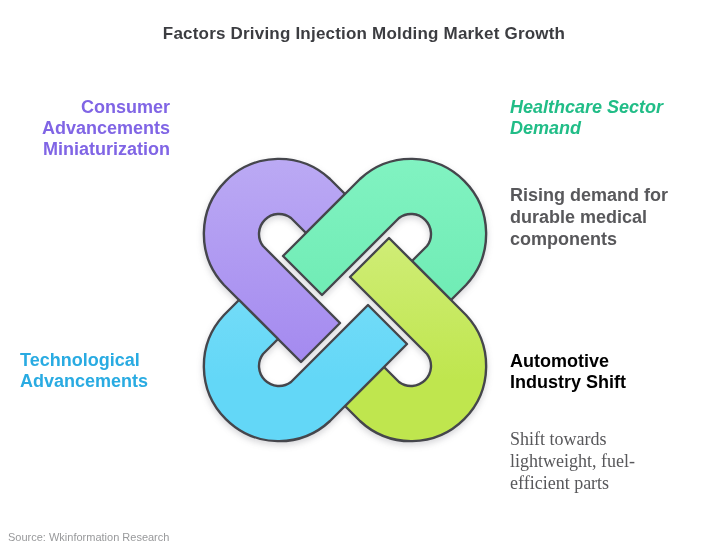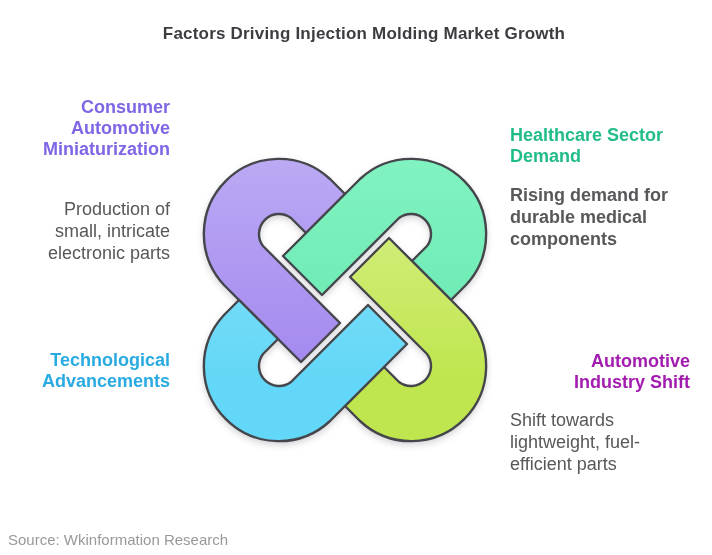--- a/index.html
+++ b/index.html
@@ -21,34 +21,34 @@
     position:absolute;margin:0;
     font-size:18px;font-weight:700;line-height:21px;
     white-space:pre-line;
   }
   .factor-body{
     position:absolute;margin:0;
     font-size:18px;font-weight:400;line-height:22px;
     color:#58585b;white-space:pre-line;
   }
   .tl{left:20px;width:150px;text-align:right;}
-  .bl{left:20px;width:150px;text-align:right;}
+  .bl{left:20px;width:150px;}
   .tr{left:510px;width:180px;text-align:left;}
   .br{left:510px;width:180px;text-align:left;}
   .h-tl{top:97px;}  .b-tl{top:198px;}
-  .h-tr{top:125px;} .b-tr{top:184px;font-weight:bold;}
+  .h-tr{top:97px;font-style:italic;} .b-tr{top:184px;font-weight:bold;}
   .h-bl{top:350px;} .b-bl{top:409px;}
-  .h-br{top:351px;} .b-br{top:409px;}
+  .h-br{top:351px;} .b-br{top:428px;font-family:Liberation Serif, serif;}
   .knot{
     position:absolute;left:195px;top:150px;width:300px;height:300px;
     filter:drop-shadow(0 3px 3px rgba(70,70,80,0.22));
   }
   .source{
     position:absolute;left:8px;top:531px;
-    font-size:15px;color:#98999b;margin:0;
+    font-size:11px;color:#98999b;margin:0;
   }
 </style>
 </head>
 <body>
 
 <div class="page">
 
   <h1 class="title">Factors Driving Injection Molding Market Growth</h1>
 
   <svg class="knot" viewBox="0 0 300 300">
@@ -71,36 +71,33 @@
       </linearGradient>
     </defs>
 
     <path d="M135,29 L150,44 L111,83 L96,68 A20,20 0 0 0 68,96 L145,173 L106,212 L29,135 A75,75 0 0 1 135,29 Z" fill="url(#grad-purple)" stroke-width="2.4" stroke-linejoin="round" stroke="#45464c"></path>
     <path d="M135,29 L150,44 L111,83 L96,68 A20,20 0 0 0 68,96 L145,173 L106,212 L29,135 A75,75 0 0 1 135,29 Z" transform="rotate(90 150 150)" fill="url(#grad-green)" stroke-width="2.4" stroke-linejoin="round" stroke="#45464c"></path>
     <path d="M135,29 L150,44 L111,83 L96,68 A20,20 0 0 0 68,96 L145,173 L106,212 L29,135 A75,75 0 0 1 135,29 Z" transform="rotate(180 150 150)" fill="url(#grad-lime)" stroke-width="2.4" stroke-linejoin="round" stroke="#45464c"></path>
     <path d="M135,29 L150,44 L111,83 L96,68 A20,20 0 0 0 68,96 L145,173 L106,212 L29,135 A75,75 0 0 1 135,29 Z" transform="rotate(270 150 150)" fill="url(#grad-blue)" stroke-width="2.4" stroke-linejoin="round" stroke="#45464c"></path>
   </svg>
 
   <h2 class="factor-heading tl h-tl" style="color: rgb(128, 101, 229);">Consumer
-Automotive
+Advancements
 Miniaturization</h2>
-  <p class="factor-body tl b-tl">Production of
-small, intricate
-electronic parts</p>
 
   <h2 class="factor-heading tr h-tr" style="color: rgb(33, 189, 135);">Healthcare Sector
 Demand</h2>
   <p class="factor-body tr b-tr">Rising demand for
 durable medical
 components</p>
 
   <h2 class="factor-heading bl h-bl" style="color: rgb(41, 171, 226);">Technological
 Advancements</h2>
 
-  <h2 class="factor-heading br h-br" style="color: #a21caf; text-align: right;">Automotive
+  <h2 class="factor-heading br h-br" style="color: #000000;">Automotive
 Industry Shift</h2>
   <p class="factor-body br b-br">Shift towards
 lightweight, fuel-
 efficient parts</p>
 
   <p class="source">Source: Wkinformation Research</p>
 
 </div>
 
 </body></html>

